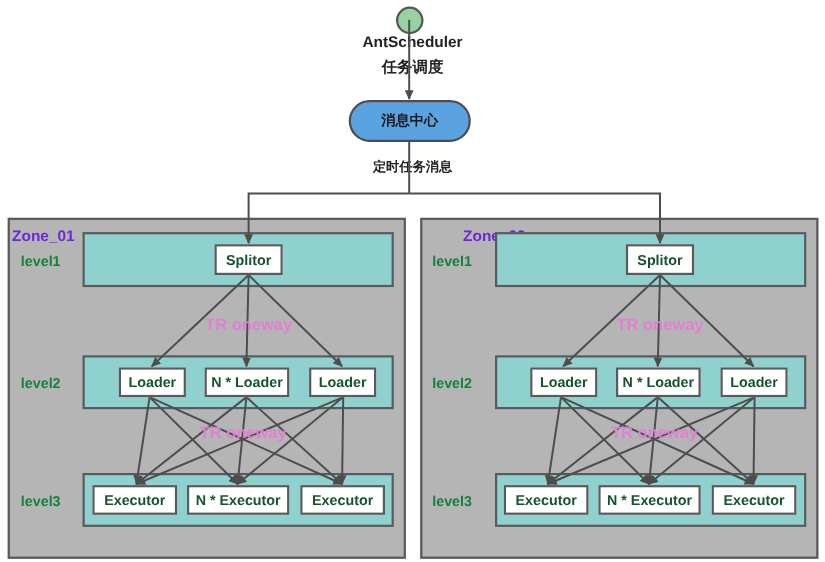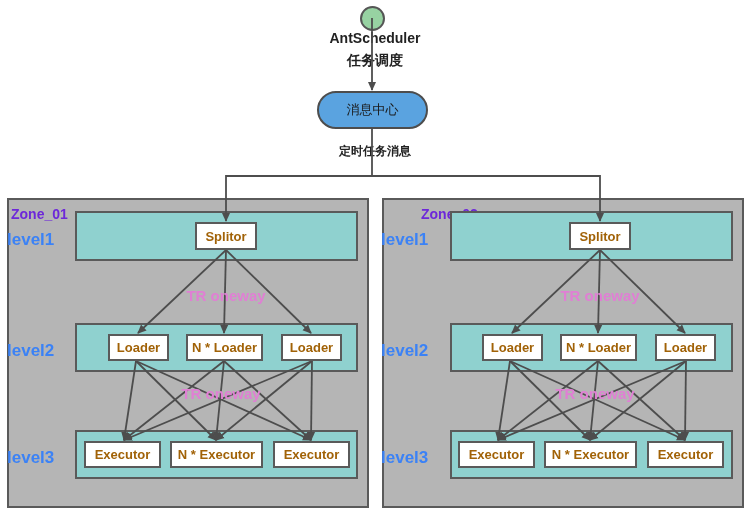--- a/index.html
+++ b/index.html
@@ -1,29 +1,29 @@
 <!DOCTYPE html>
 <html><head>
 <meta charset="utf-8">
 <style>
   html, body { margin: 0; padding: 0; background: #ffffff; }
   body { width: 750px; height: 511px; position: relative; overflow: hidden;
          font-family: "Liberation Sans", "DejaVu Sans", sans-serif; }
   svg { position: absolute; left: 0; top: 0; }
   .zone { position: absolute; background: #b5b5b5; border: 2px solid #5a5a5a; box-sizing: border-box; }
   .zone-label { position: absolute; font-weight: bold; font-size: 14px; color: #6d28d9; }
-  .level-label { position: absolute; font-weight: bold; font-size: 17px; color: #3b82f6; width: 60px; text-align: left; }
+  .level-label { position: absolute; font-weight: bold; font-size: 13px; color: #15803d; width: 60px; text-align: center; }
   .panel { position: absolute; background: #8fd1cf; border: 2px solid #5a5a5a; box-sizing: border-box; }
   .node { position: absolute; background: #ffffff; border: 2px solid #5a5a5a; box-sizing: border-box;
-          font-weight: bold; font-size: 13px; color: #a16207; display: flex; align-items: center; justify-content: center; white-space: nowrap; }
+          font-weight: bold; font-size: 13px; color: #14532d; display: flex; align-items: center; justify-content: center; white-space: nowrap; }
   .tr-label { position: absolute; font-weight: bold; font-size: 15px; color: #e07fd4; text-align: center; width: 100px; }
   .top-text { position: absolute; font-weight: bold; font-size: 14px; color: #222; text-align: center; }
   .hub { position: absolute; left: 317px; top: 91px; width: 111px; height: 38px; border-radius: 19px;
          background: #5aa3e0; border: 2px solid #4d4d4d; box-sizing: border-box;
-         display: flex; align-items: center; justify-content: center; font-weight: normal; font-size: 13px; color: #1a1a1a; }
+         display: flex; align-items: center; justify-content: center; font-weight: bold; font-size: 13px; color: #1a1a1a; }
   .start-node { position: absolute; left: 360px; top: 6px; width: 25px; height: 25px; border-radius: 50%;
                 background: #97d2a2; border: 2px solid #555; box-sizing: border-box; }
 </style>
 </head>
 <body>
 
 <div class="start-node"></div>
 <div class="top-text" style="left:315px;top:30px;width:120px;">AntScheduler</div>
 <div class="top-text" style="left:315px;top:52px;width:120px;">任务调度</div>
 <div class="hub">

